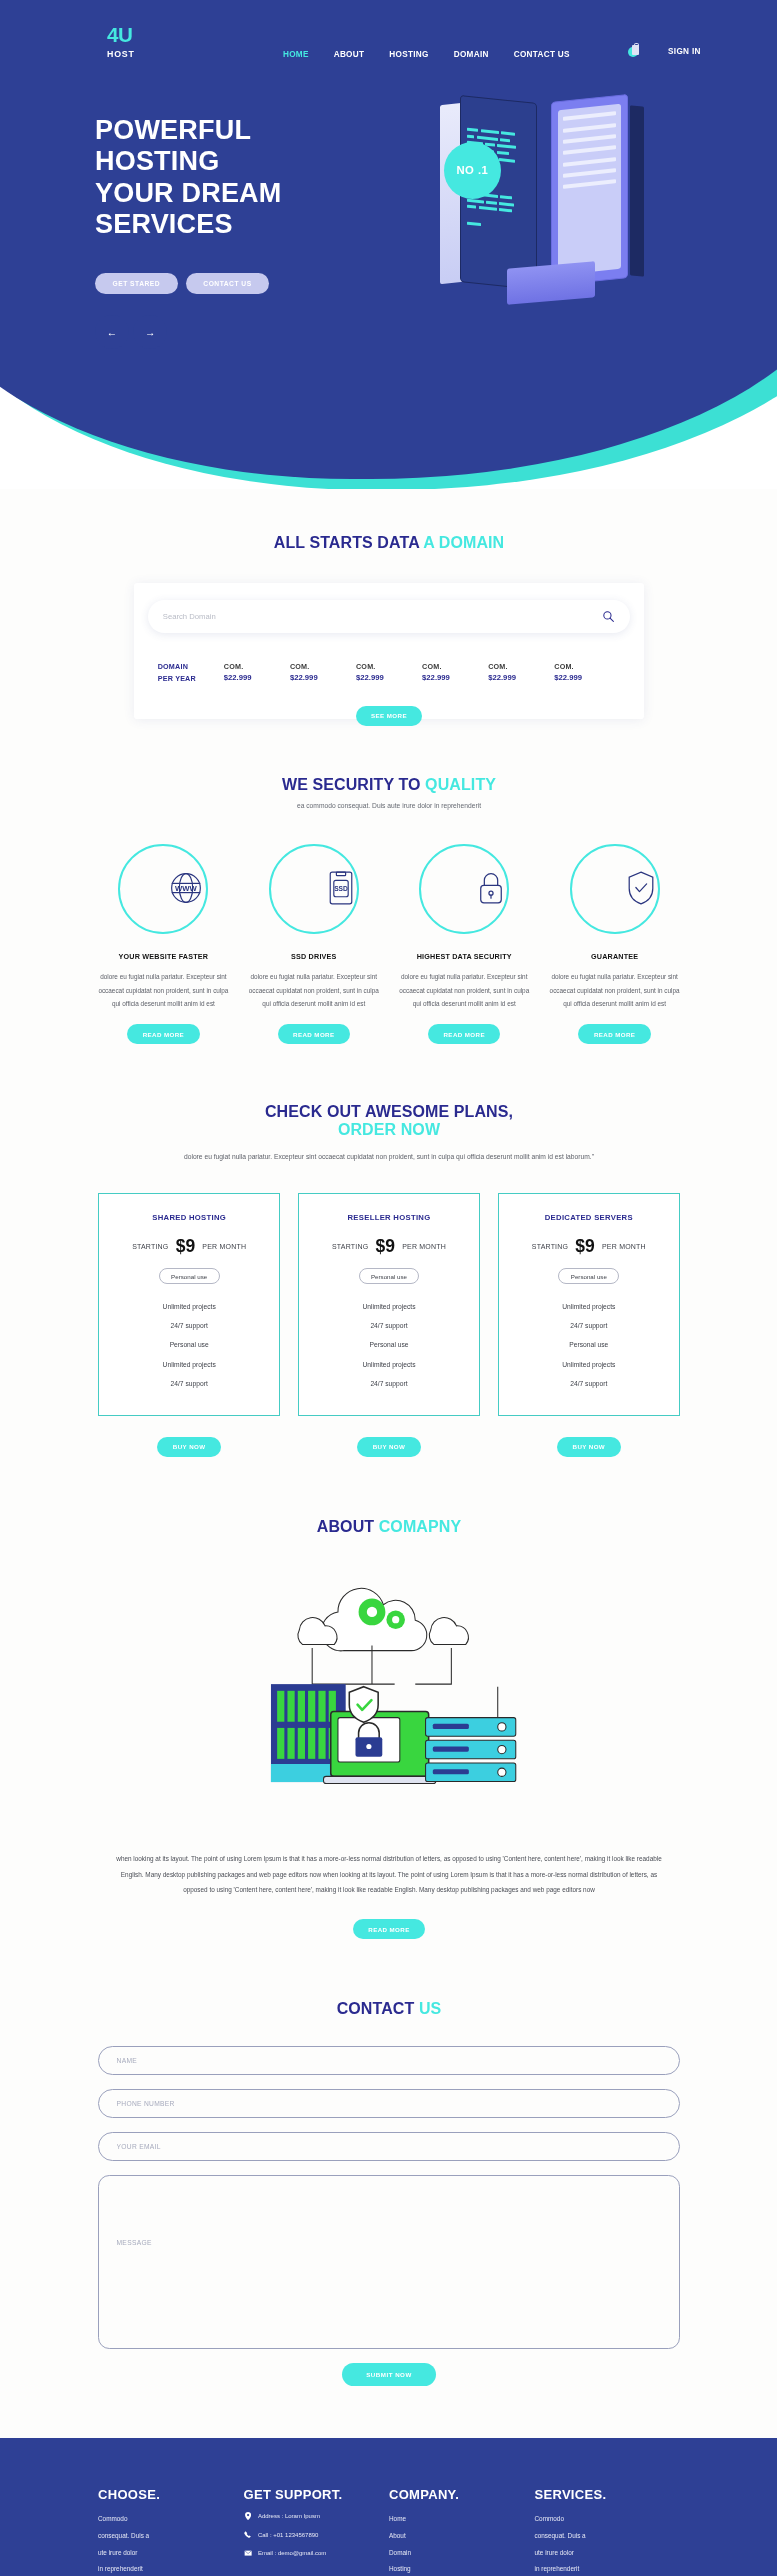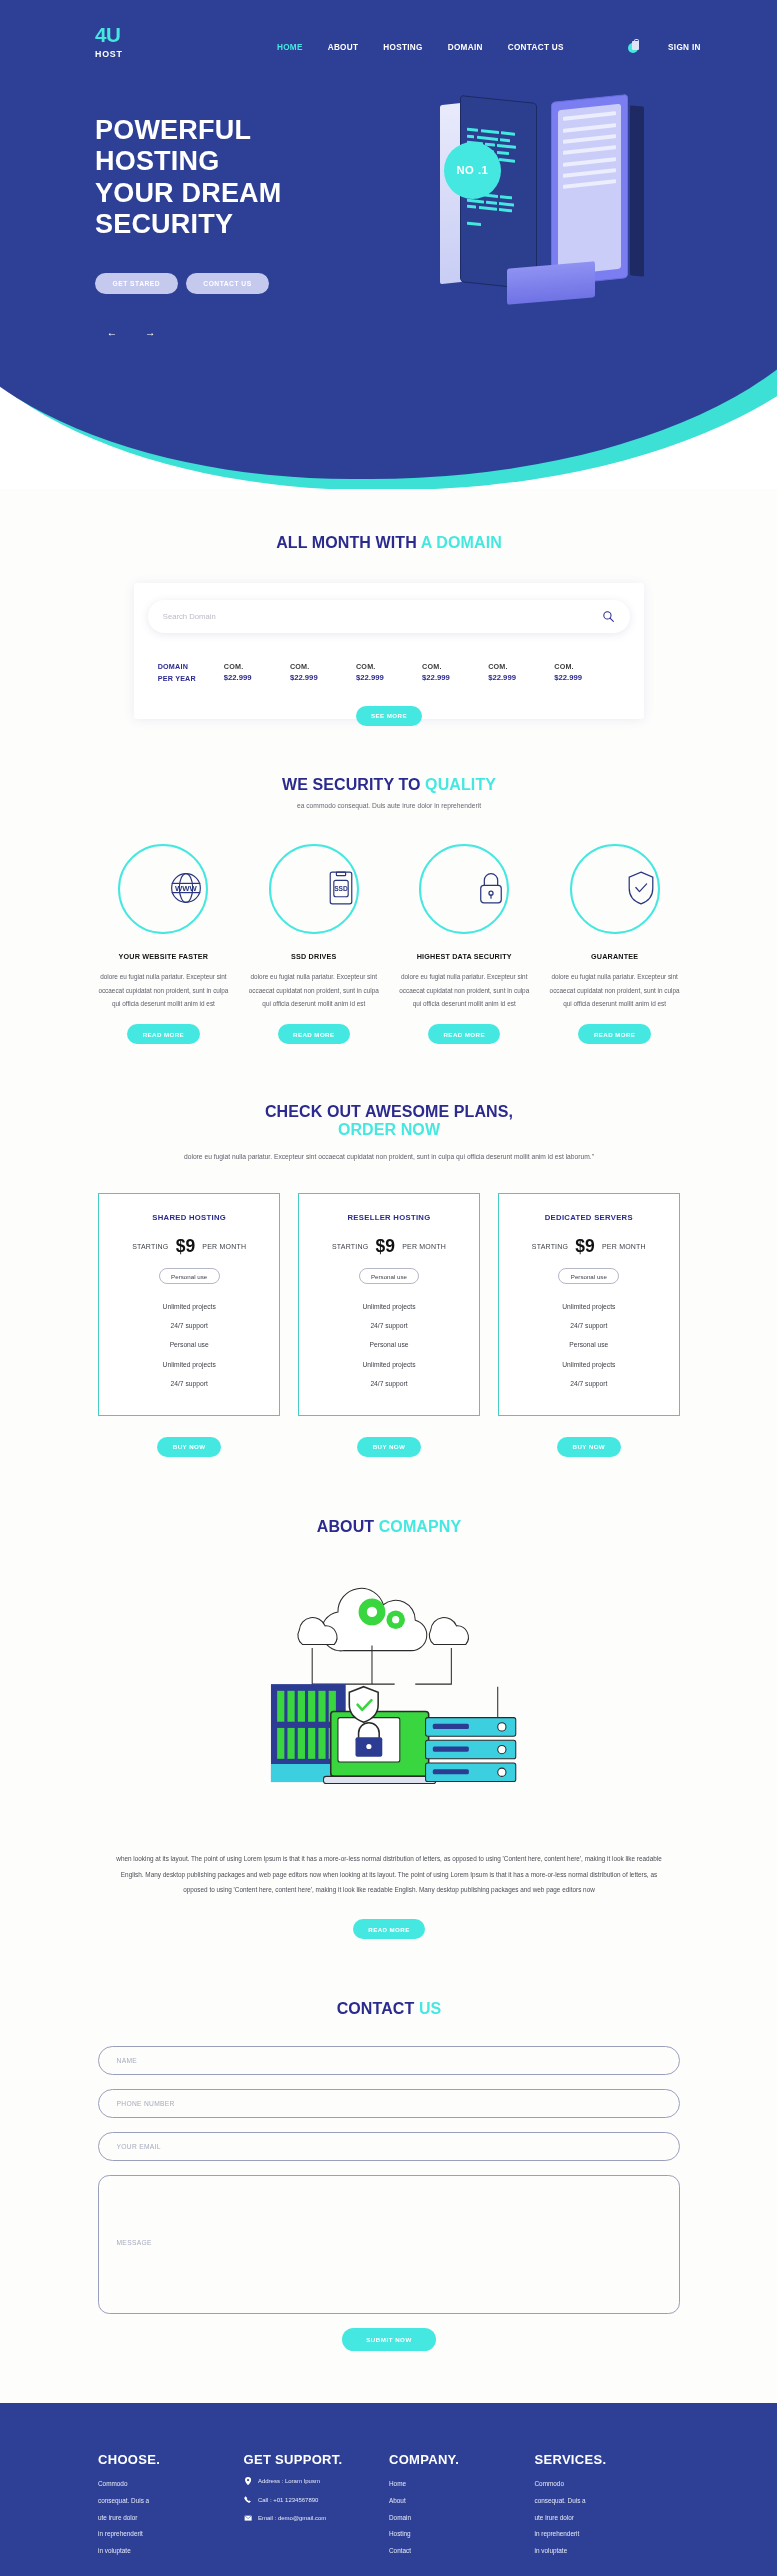--- a/index.html
+++ b/index.html
@@ -33,22 +33,23 @@
     left: -67px; top: -170px;
     width: 953px; height: 660px;
     background: #3ce0d4;
     border-radius: 0 0 52% 46% / 0 0 38% 34%;
     z-index: 0;
   }
   .hero-inner { position: relative; z-index: 3; }
 
   .topbar {
     display: flex;
-    align-items: center;
+    align-items: flex-end;
     padding: 25px 67px 0 95px;
+    margin-left: 12px;
   }
   .logo { width: 118px; flex: none; }
   .logo-main {
     font-size: 20.6px; font-weight: 700; letter-spacing: -0.5px;
     color: #45e8e0; line-height: 1;
   }
   .logo-sub {
     font-size: 8.8px; font-weight: 700; color: #ffffff;
     letter-spacing: 0.8px; margin-top: 3.1px;
   }
@@ -249,21 +250,21 @@
   .contact-sec { padding: 40px 0 52px; }
   .contact-form { margin-top: 28px; }
   .field {
     width: 100%; height: 29px; border: 0.5px solid #9aa0bc;
     border-radius: 14.4px; background: transparent; outline:none;
     padding: 0 17.5px; font-size: 6.7px; color:#44474f;
     margin-bottom: 14px; font-family:Liberation Sans, sans-serif; letter-spacing:0.3px;
   }
   .field::placeholder { color:#a7abbd; }
   textarea.field {
-    height: 139px; border-radius: 11.3px; padding: 63px 17.5px 0;
+    height: 174px; border-radius: 11.3px; padding: 63px 17.5px 0;
     resize: none; display:block;
   }
   .submit-wrap { text-align:center; margin-top: 11.3px; }
   .btn-submit {
     background:#45e8e0; color:#ffffff; border:none; border-radius:13.4px;
     padding: 8.2px 24px; font-size: 6.2px; font-weight: 700; letter-spacing:0.5px;
     cursor:pointer; font-family:inherit;
   }
 
   
@@ -317,21 +318,21 @@
           <a href="#" class="signin">SIGN IN</a>
         </div>
       </div>
 
       <div class="hero-body">
         <div class="hero-left">
           <h1 class="hero-title">
             <span>POWERFUL</span><br>
             <span>HOSTING</span><br>
             <span>YOUR DREAM</span><br>
-            <span>SECURITY</span>
+            <span>SERVICES</span>
           </h1>
           <div class="hero-buttons">
             <button class="hero-btn">GET STARED</button>
             <button class="hero-btn">CONTACT US</button>
           </div>
         </div>
 
         <div class="hero-right">
           <div class="server-art">
             <div class="srv-case srv-left-side"></div>
@@ -406,21 +407,21 @@
 
     <div class="carousel-arrows">
       <button class="carousel-arrow">←</button>
       <button class="carousel-arrow">→</button>
     </div>
   </section>
 
   <section class="section domain-sec">
     <div class="wrap">
       <h2 class="sec-title">
-        <span>ALL MONTH WITH </span><span class="accent">A DOMAIN</span>
+        <span>ALL STARTS DATA </span><span class="accent">A DOMAIN</span>
       </h2>
 
       <div class="search-card">
         <div class="search-box">
           <input type="text" placeholder="Search Domain" style="">
           <button class="search-icon-btn">
             <svg width="12.4" height="12.4" viewBox="0 0 24 24" fill="none" stroke="#2a2a8f" stroke-width="2">
               <circle cx="10.5" cy="10.5" r="7"></circle>
               <line x1="15.6" y1="15.6" x2="22" y2="22" stroke-linecap="round"></line>
             </svg>

